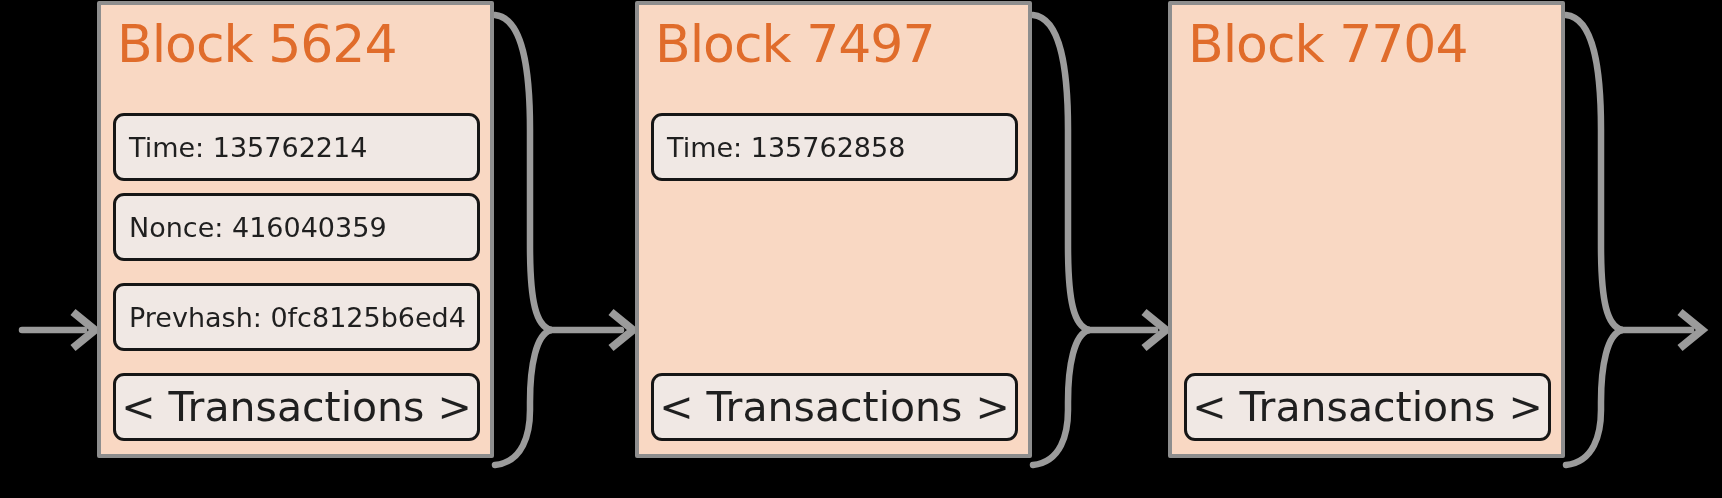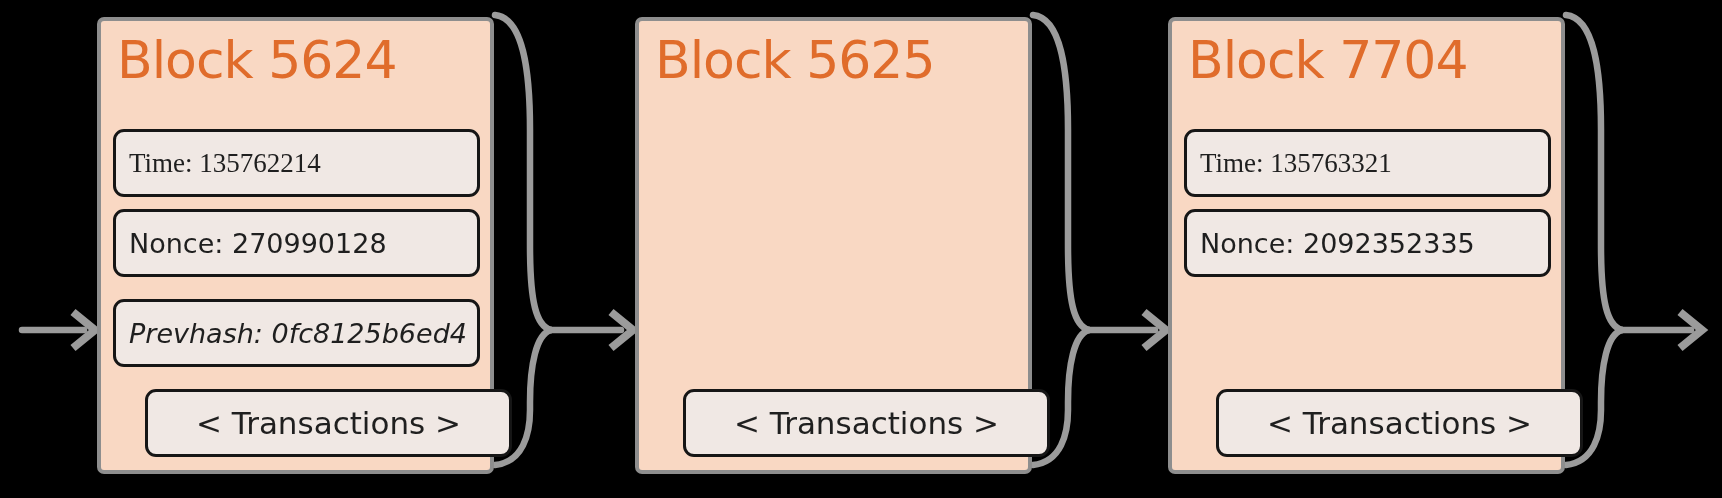--- a/index.html
+++ b/index.html
@@ -10,27 +10,27 @@
   .canvas {
     position: relative;
     width: 1722px;
     height: 498px;
     background: var(--page-bg, #000000);
     font-family: "DejaVu Sans", "Liberation Sans", sans-serif;
     overflow: hidden;
   }
   .block {
     position: absolute;
-    top: 17px;
+    top: 1px;
     width: 397px;
     height: 457px;
     box-sizing: border-box;
     background: var(--block-fill, #f9d8c3);
     border: 4px solid var(--block-border, #8e8e8e);
-    border-radius: 7px;
+    border-radius: 2px;
     z-index: 2;
   }
   .block-title {
     margin: 12px 0 0 16px;
     font-size: 52px;
     line-height: 1.05;
     letter-spacing: -1px;
     color: var(--title-color, #e06c2b);
     white-space: nowrap;
   }
@@ -43,29 +43,28 @@
     background: var(--field-fill, #f0e8e4);
     border: 3.5px solid var(--field-border, #161616);
     border-radius: 11px;
     display: flex;
     align-items: center;
     padding-left: 13px;
     font-size: 27px;
     color: var(--text-color, #1f1f1f);
     white-space: nowrap;
   }
-  .field-time         { top: 108px; font-family: Liberation Serif, serif; }
+  .field-time         { top: 108px; }
   .field-nonce        { top: 188px; }
-  .field-prevhash     { top: 278px; font-style: italic; }
+  .field-prevhash     { top: 278px; }
   .field-transactions {
     top: 368px;
     justify-content: center;
     padding-left: 0;
-    font-size: 31px;
-    margin-left: 32px;
+    font-size: 41px;
   }
   svg.connectors {
     position: absolute;
     left: 0;
     top: 0;
     width: 1722px;
     height: 498px;
     z-index: 1;
     pointer-events: none;
   }
@@ -114,30 +113,29 @@
       <path class="stroke" d="M1566,15 C1594,18 1601,70 1601,130 L1601,245 C1601,302 1607,326 1622,330"></path>
       <path class="stroke" d="M1566,465 C1594,462 1601,434 1601,410 L1601,402 C1601,366 1607,334 1622,330"></path>
       <path class="stroke" d="M1620,330 H1691"></path>
       <path class="head" d="M1680,312 L1702,330 L1680,348"></path>
     </g>
   </svg>
 
   <div class="block" style="left:97px">
     <div class="block-title">Block 5624</div>
     <div class="field field-time">Time: 135762214</div>
-    <div class="field field-nonce">Nonce: 270990128</div>
+    <div class="field field-nonce">Nonce: 416040359</div>
     <div class="field field-prevhash">Prevhash: 0fc8125b6ed4</div>
     <div class="field field-transactions">&lt; Transactions &gt;</div>
   </div>
 
   <div class="block" style="left:635px">
-    <div class="block-title">Block 5625</div>
+    <div class="block-title">Block 7497</div>
+    <div class="field field-time">Time: 135762858</div>
     <div class="field field-transactions">&lt; Transactions &gt;</div>
   </div>
 
   <div class="block" style="left:1168px">
     <div class="block-title">Block 7704</div>
-    <div class="field field-time">Time: 135763321</div>
-    <div class="field field-nonce">Nonce: 2092352335</div>
     <div class="field field-transactions">&lt; Transactions &gt;</div>
   </div>
 
 </div>
 
 </body></html>

